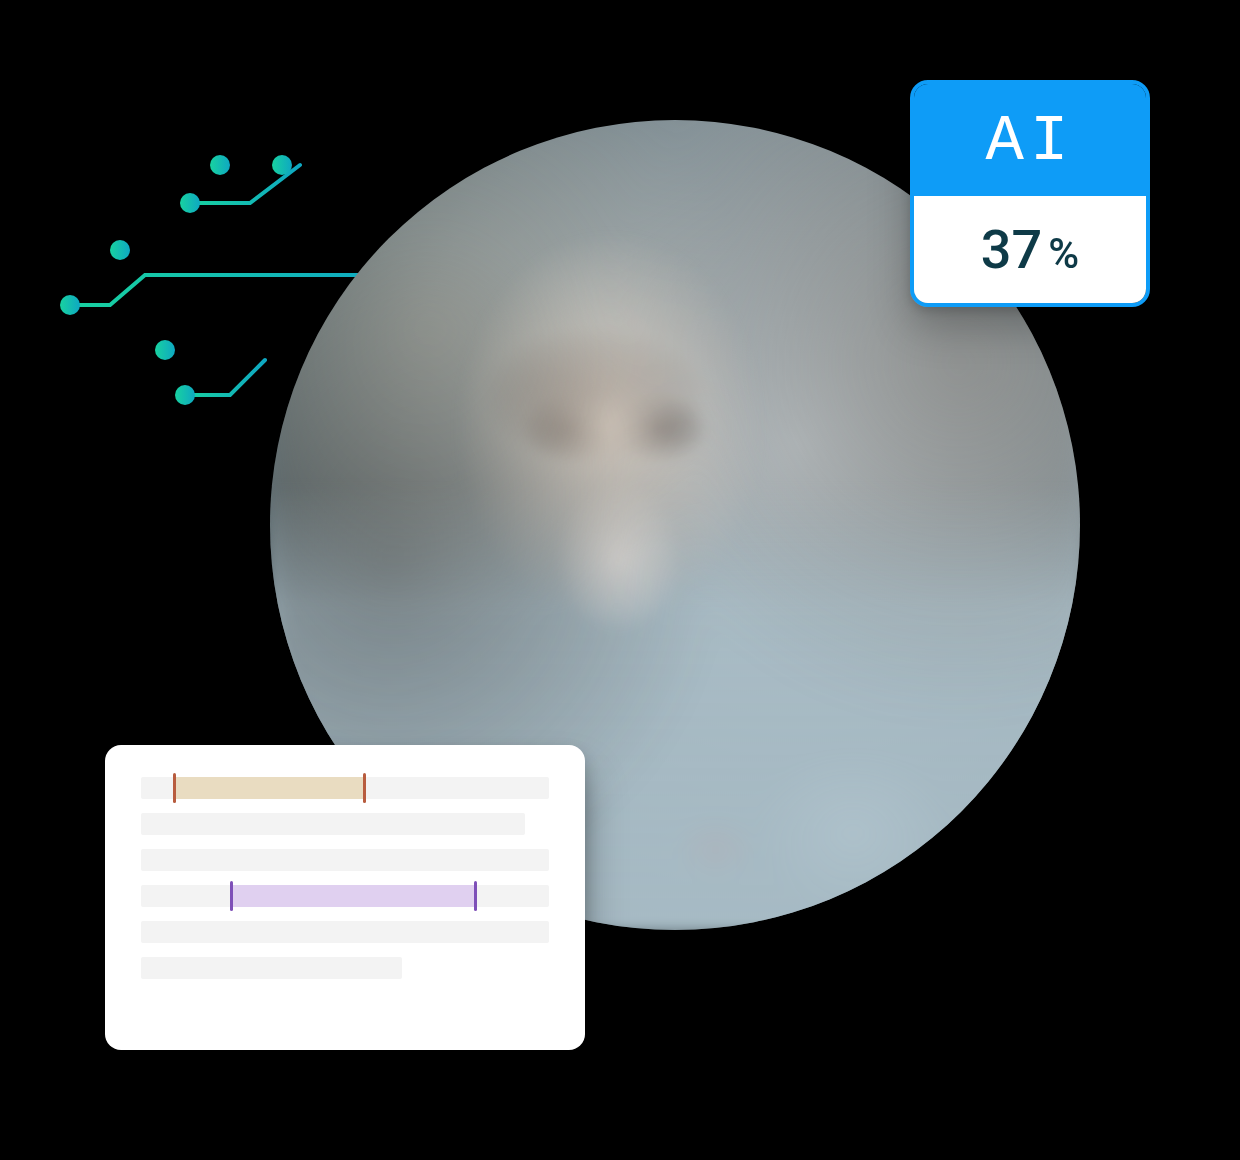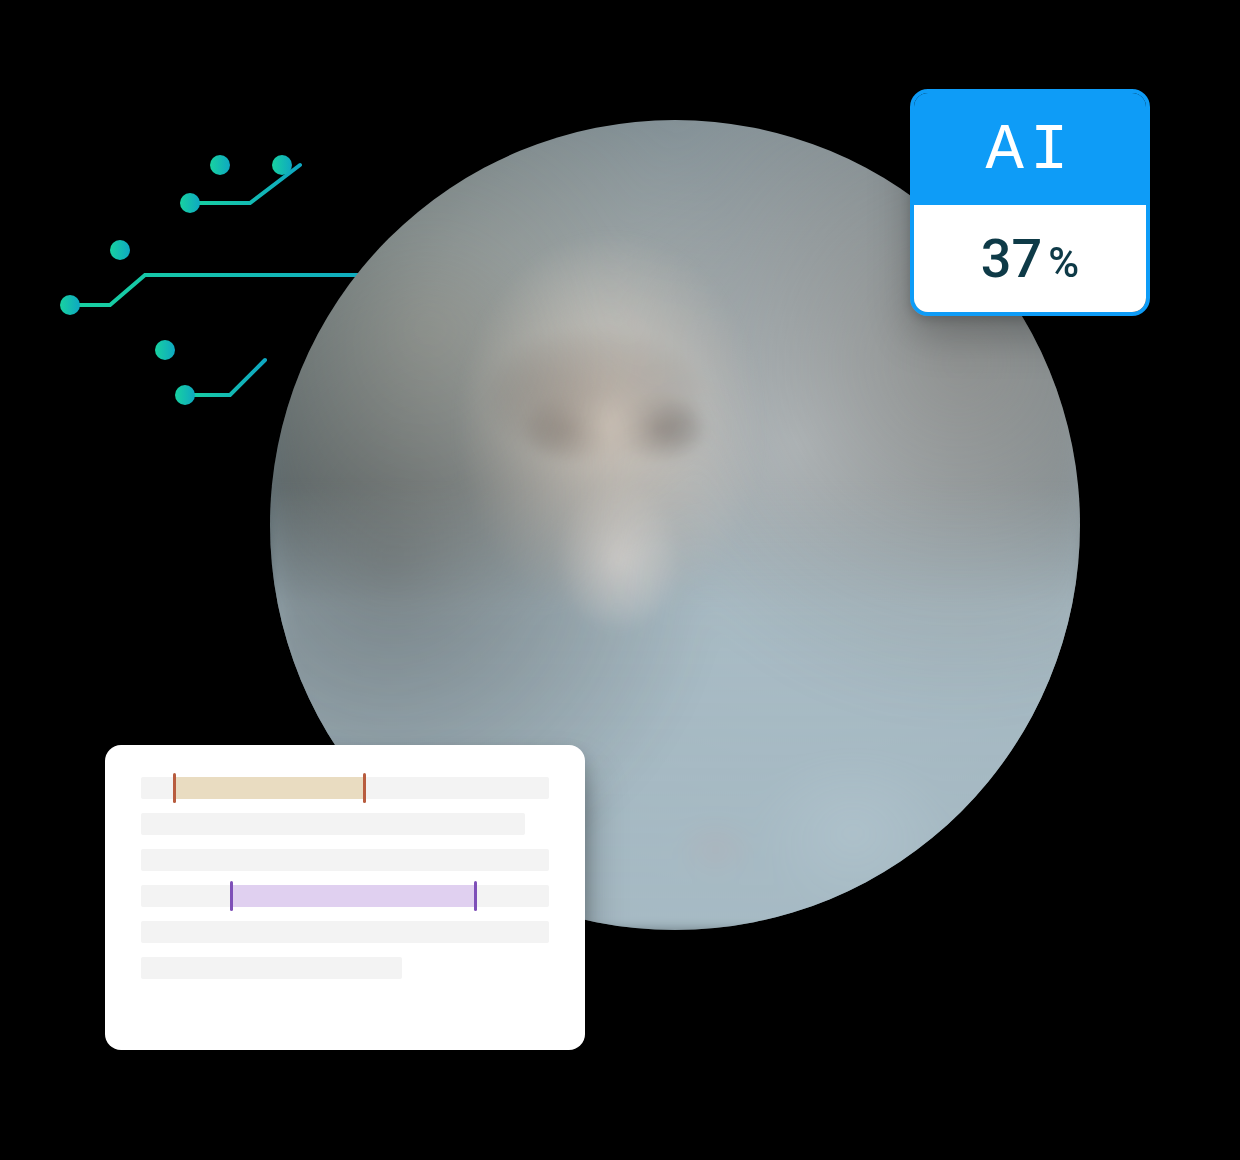--- a/index.html
+++ b/index.html
@@ -63,21 +63,21 @@
       background:
         radial-gradient(circle at 20% 25%, rgba(255,220,170,0.18), transparent 35%),
         radial-gradient(circle at 15% 55%, rgba(40,35,30,0.35), transparent 40%),
         radial-gradient(circle at 85% 30%, rgba(120,110,100,0.4), transparent 40%);
       filter: blur(14px);
     }
 
     
     .ai-badge {
       position: absolute;
-      top: 89px;
+      top: 80px;
       right: 90px;
       width: 240px;
       border-radius: 18px;
       overflow: hidden;
       box-shadow: 0 20px 40px rgba(0,0,0,0.25), 0 4px 10px rgba(0,0,0,0.15);
       border: 4px solid #0e9cf7;
     }
     .ai-badge-top {
       background: #0e9cf7;
       color: #fff;

